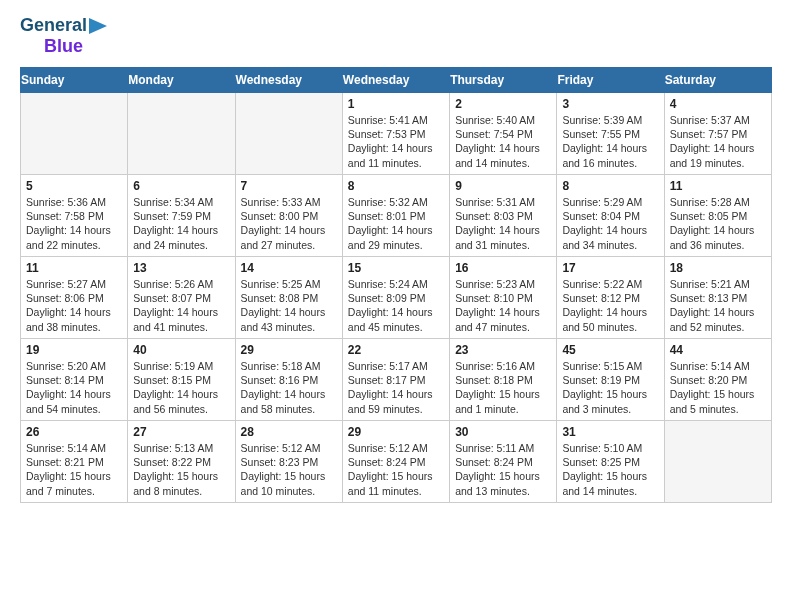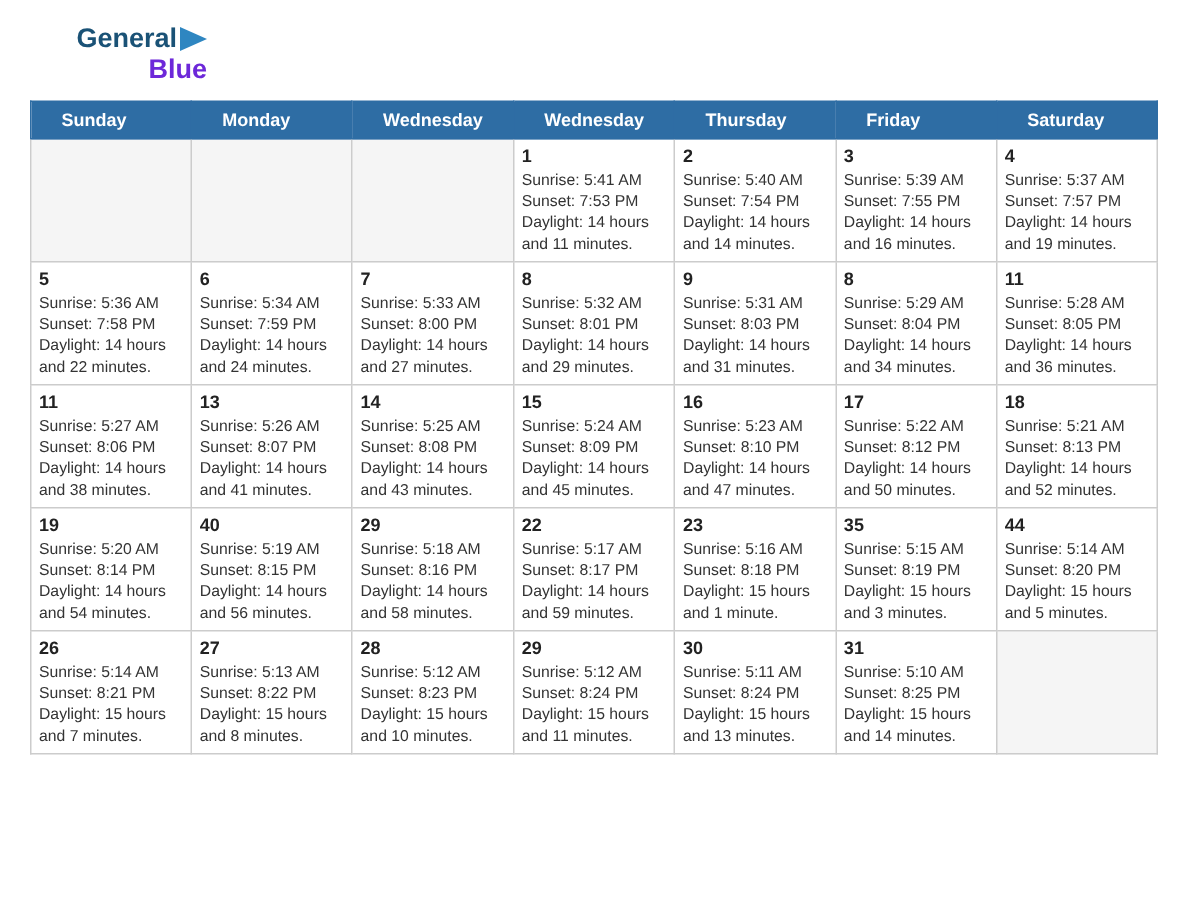--- a/index.html
+++ b/index.html
@@ -18,22 +18,21 @@
     }
     .header {
       display: flex;
       justify-content: space-between;
       align-items: flex-start;
       margin-bottom: 10px;
     }
     .logo {
       display: flex;
       flex-direction: column;
-      align-items: flex-end;
-      margin-left: 31px;
+      align-items: center;
     }
     .logo-line {
       display: flex;
       align-items: center;
     }
     .title-block {
       text-align: right;
     }
     .month-title {
       font-size: 36px;
@@ -47,21 +46,21 @@
     }
     .calendar-table {
       width: 100%;
       border-collapse: collapse;
       font-size: 10.5px;
     }
     .calendar-table th {
       background: #2e6da4;
       color: #fff;
       text-align: left;
-      padding: 5px 20px;
+      padding: 5px 0;
       font-size: 12px;
       font-weight: bold;
       border: 1px solid #2e6da4;
     }
     .calendar-table td {
       border: 1px solid #ccc;
       vertical-align: top;
       padding: 4px 5px;
       width: calc(100% / 7);
       height: 82px;
@@ -212,21 +211,21 @@
           </td>
           <td>
             <div class="day-number">22</div>
             <div class="day-info">Sunrise: 5:17 AM<br>Sunset: 8:17 PM<br>Daylight: 14 hours and 59 minutes.</div>
           </td>
           <td>
             <div class="day-number">23</div>
             <div class="day-info">Sunrise: 5:16 AM<br>Sunset: 8:18 PM<br>Daylight: 15 hours and 1 minute.</div>
           </td>
           <td>
-            <div class="day-number">35</div>
+            <div class="day-number">45</div>
             <div class="day-info">Sunrise: 5:15 AM<br>Sunset: 8:19 PM<br>Daylight: 15 hours and 3 minutes.</div>
           </td>
           <td>
             <div class="day-number">44</div>
             <div class="day-info">Sunrise: 5:14 AM<br>Sunset: 8:20 PM<br>Daylight: 15 hours and 5 minutes.</div>
           </td>
         </tr>
         <tr>
           <td>
             <div class="day-number">26</div>

